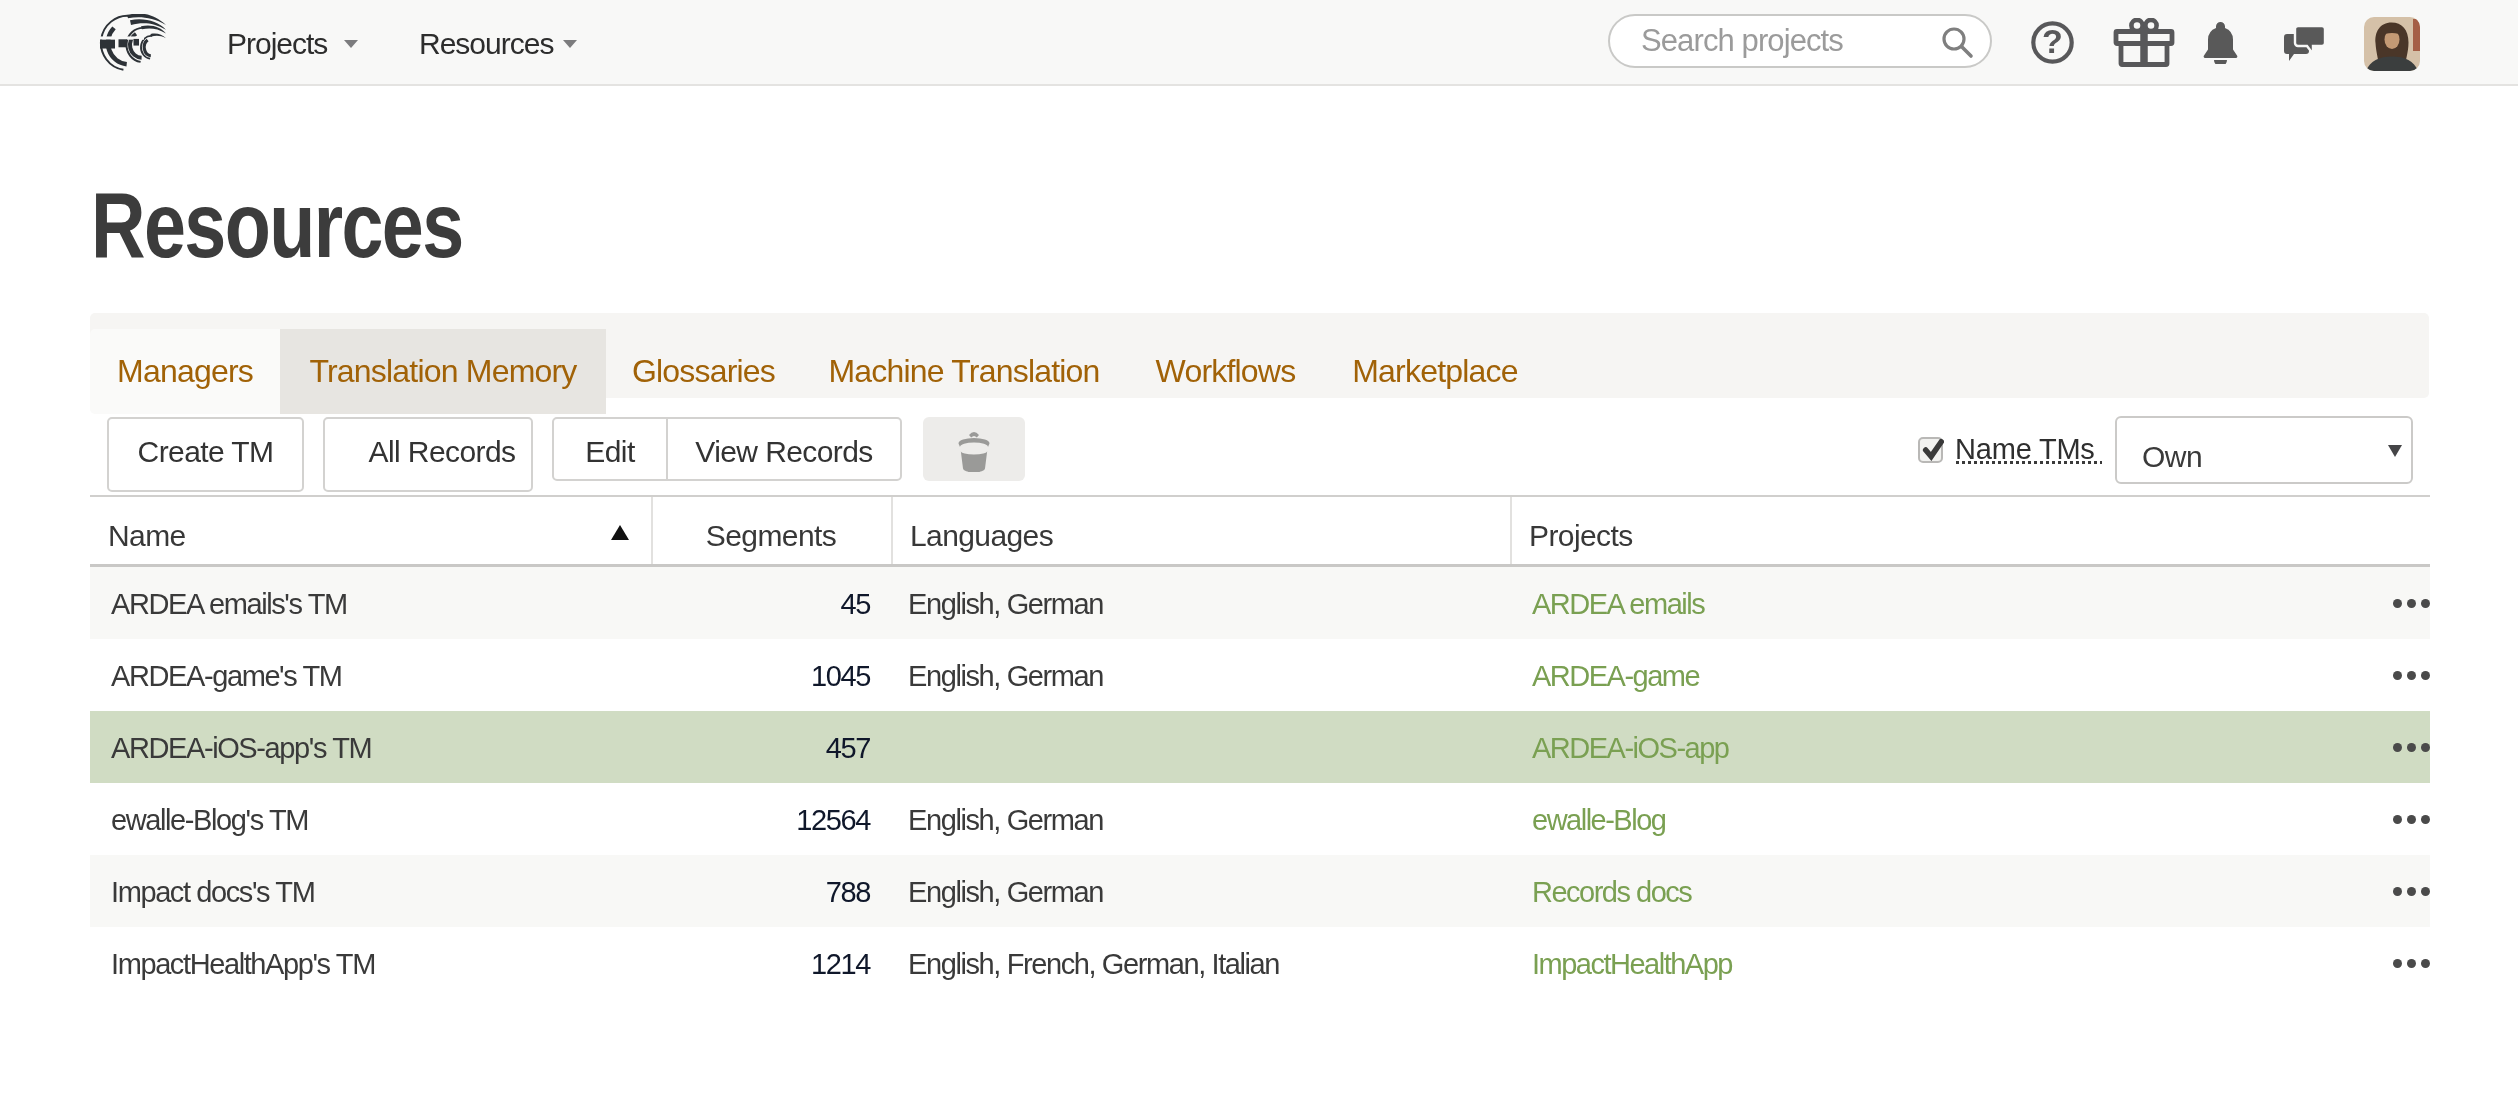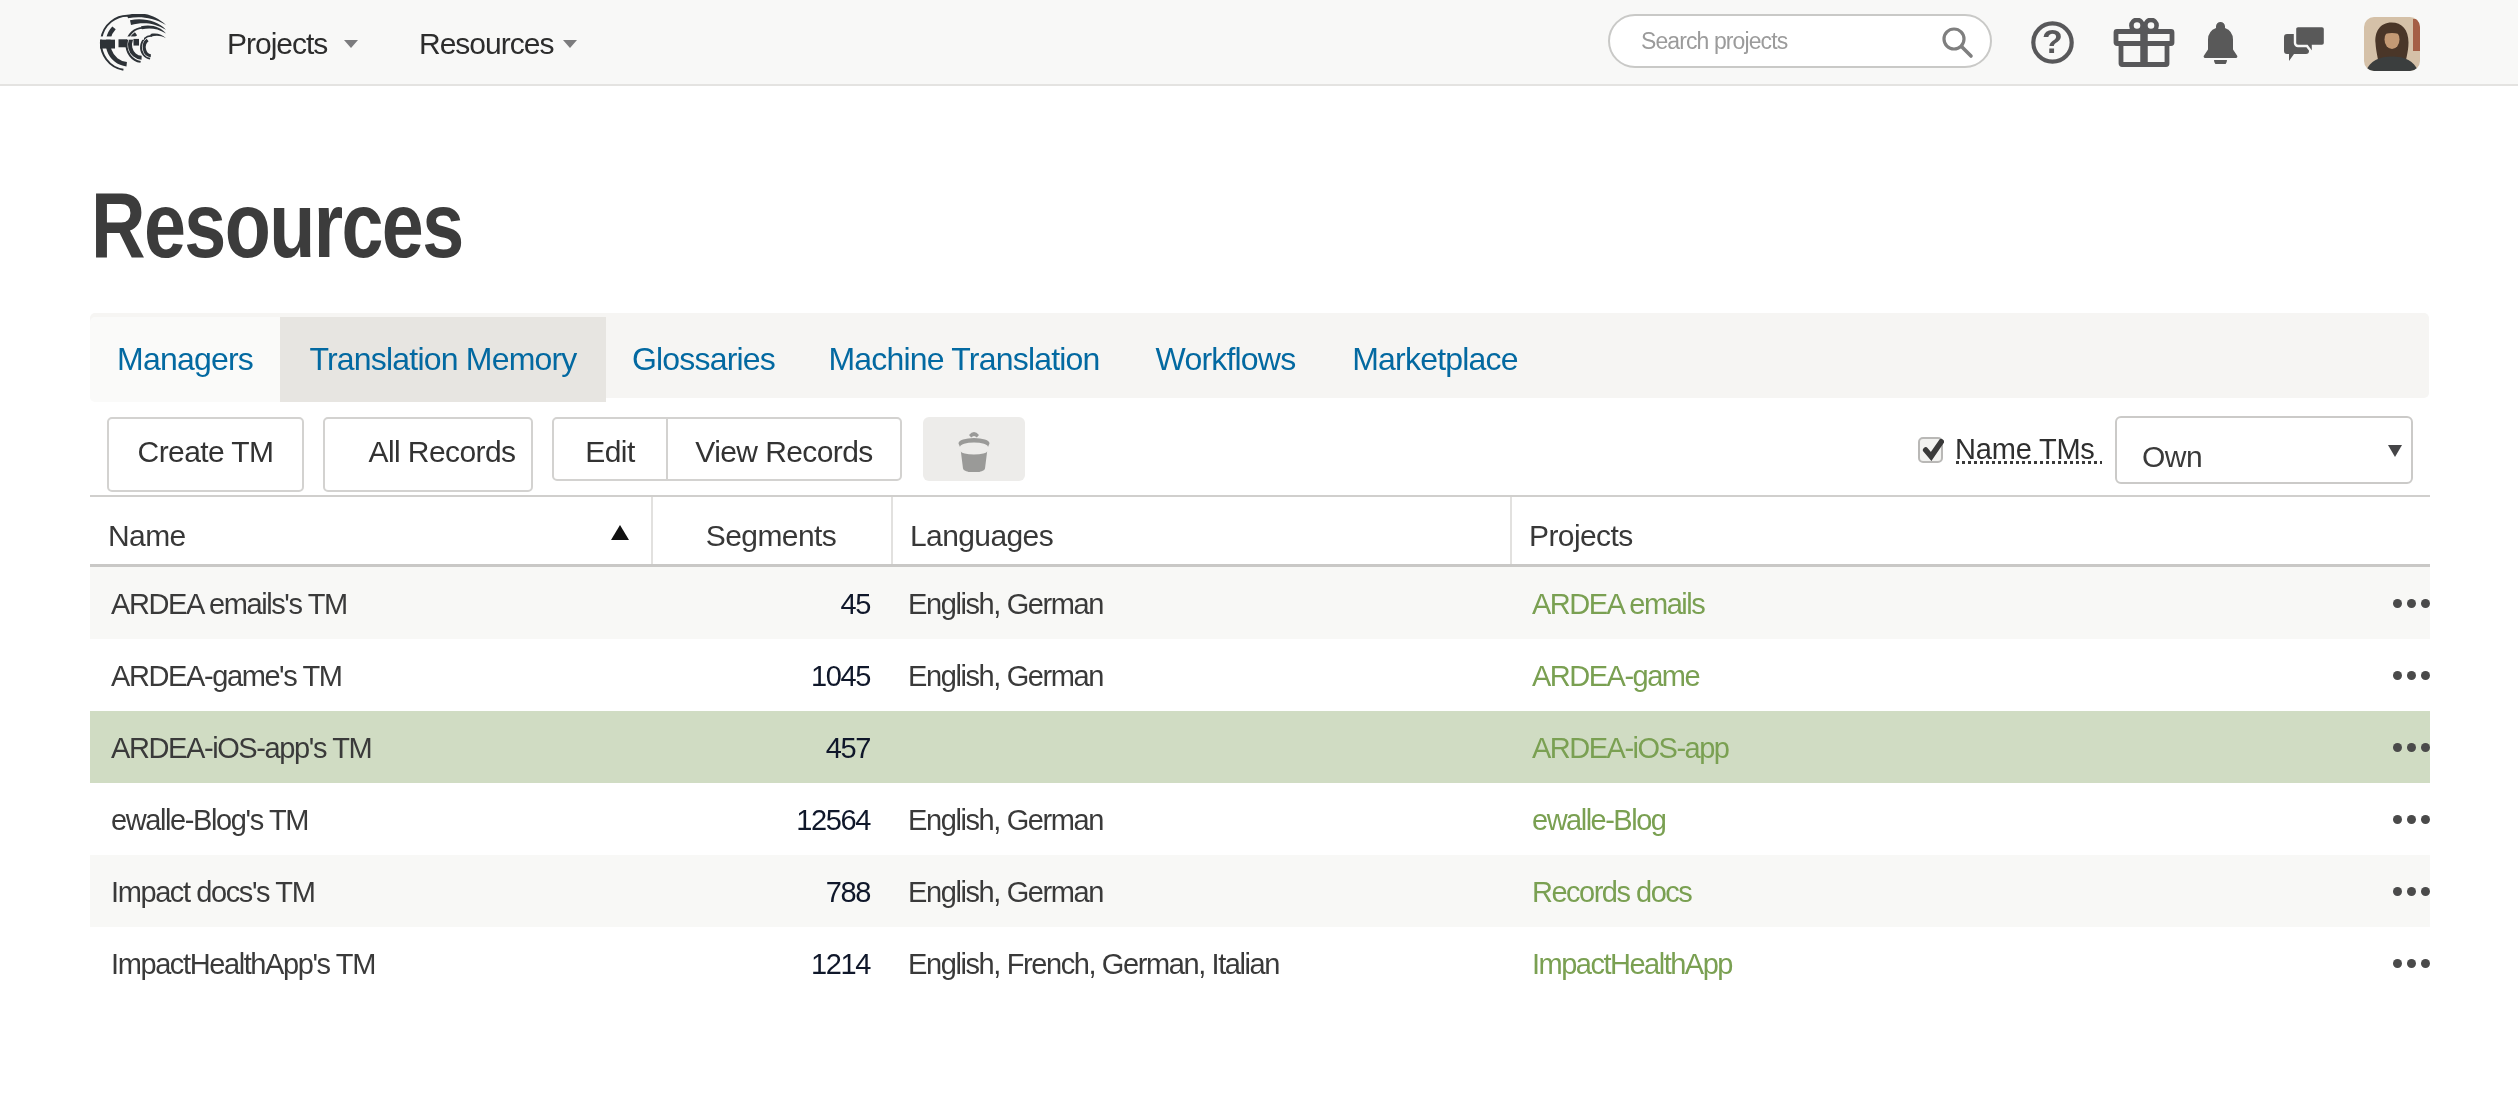--- a/index.html
+++ b/index.html
@@ -6,28 +6,28 @@
 html,body { width:2518px; height:1105px; background:#ffffff; font-family:"Liberation Sans",sans-serif; color:#333; overflow:hidden; }
 body { position:relative; }
 .abs { position:absolute; }
 
 
 .nav { position:absolute; left:0; top:0; width:2518px; height:86px; background:#f8f8f7; border-bottom:2px solid #e4e3e1; }
 .navitem { position:absolute; top:2px; height:84px; line-height:84px; font-size:30px; letter-spacing:-1px; color:#2d2d2d; }
 .caret { position:absolute; width:0; height:0; border-left:7px solid transparent; border-right:7px solid transparent; border-top:8px solid #7c7c7e; top:40px; }
 
 .search { position:absolute; left:1608px; top:14px; width:384px; height:54px; background:#fff; border:2px solid #c9c9c7; border-radius:27px; }
-.search .ph { position:absolute; left:31px; top:0; line-height:50px; font-size:23px; letter-spacing:-0.9px; color:#9b9b9b; }
+.search .ph { position:absolute; left:31px; top:0; line-height:50px; font-size:31px; letter-spacing:-0.9px; color:#9b9b9b; }
 
 
 .h1 { position:absolute; left:91px; top:179px; font-size:93px; font-weight:bold; color:#3c3c3c; line-height:1; letter-spacing:-2px; transform:scaleX(0.812); transform-origin:0 0; }
 
 
 .tabs { position:absolute; left:90px; top:313px; width:2339px; height:85px; background:#f6f5f3; border-radius:5px; }
-.tab { position:absolute; top:4px; height:85px; line-height:85px; font-size:32px; letter-spacing:-0.8px; color:#0369a1; text-align:center; }
+.tab { position:absolute; top:16px; height:85px; line-height:85px; font-size:32px; letter-spacing:-0.8px; color:#a16207; text-align:center; }
 .tab.first { background:#fafaf9; border-radius:5px 0 0 5px; }
 .tab.active { background:#e7e5e1; }
 
 
 .btn { position:absolute; top:417px; height:75px; line-height:66px; background:#fff; border:2px solid #d3d2d0; border-radius:5px; font-size:30px; letter-spacing:-0.6px; color:#333; text-align:center; }
 .btngroup { position:absolute; top:417px; left:552px; width:350px; height:64px; background:#fff; border:2px solid #d3d2d0; border-radius:5px; }
 .btngroup .seg { position:absolute; top:0; height:60px; line-height:66px; font-size:30px; letter-spacing:-0.6px; color:#333; text-align:center; }
 .btngroup .div { position:absolute; left:112px; top:0; width:2px; height:60px; background:#d3d2d0; }
 .trashbtn { position:absolute; left:923px; top:417px; width:102px; height:64px; background:#edecea; border-radius:6px; }
 

